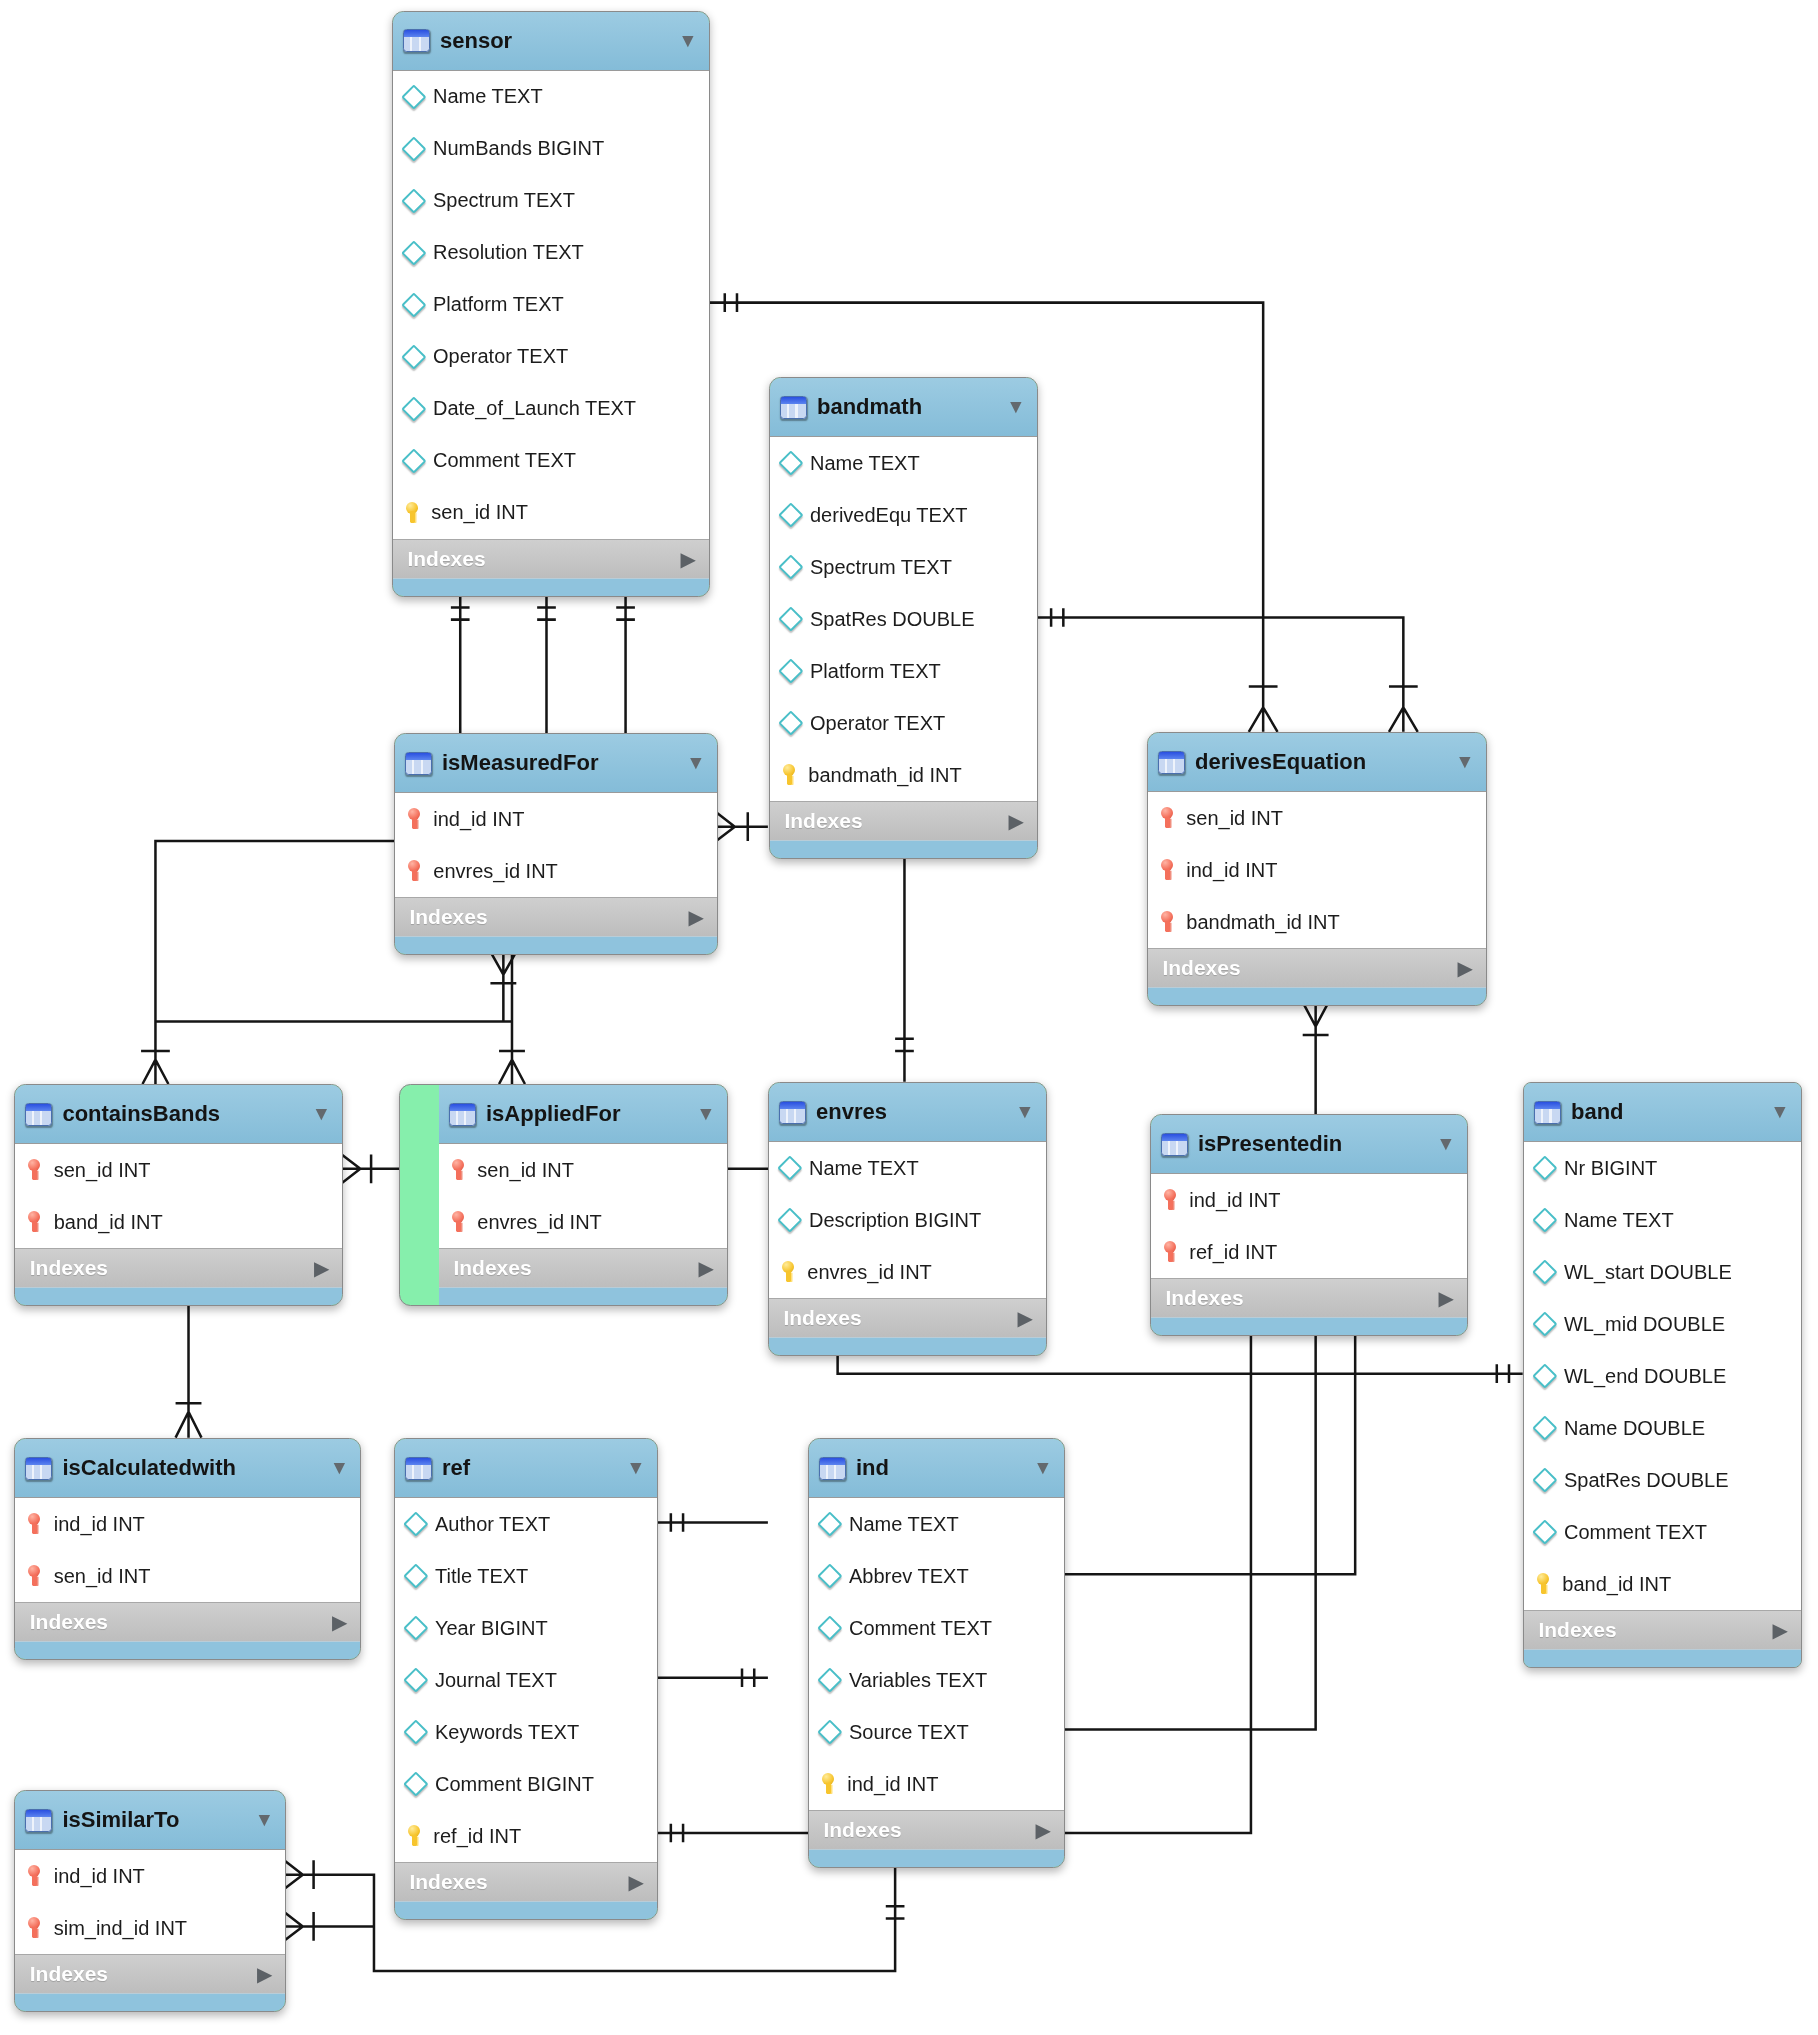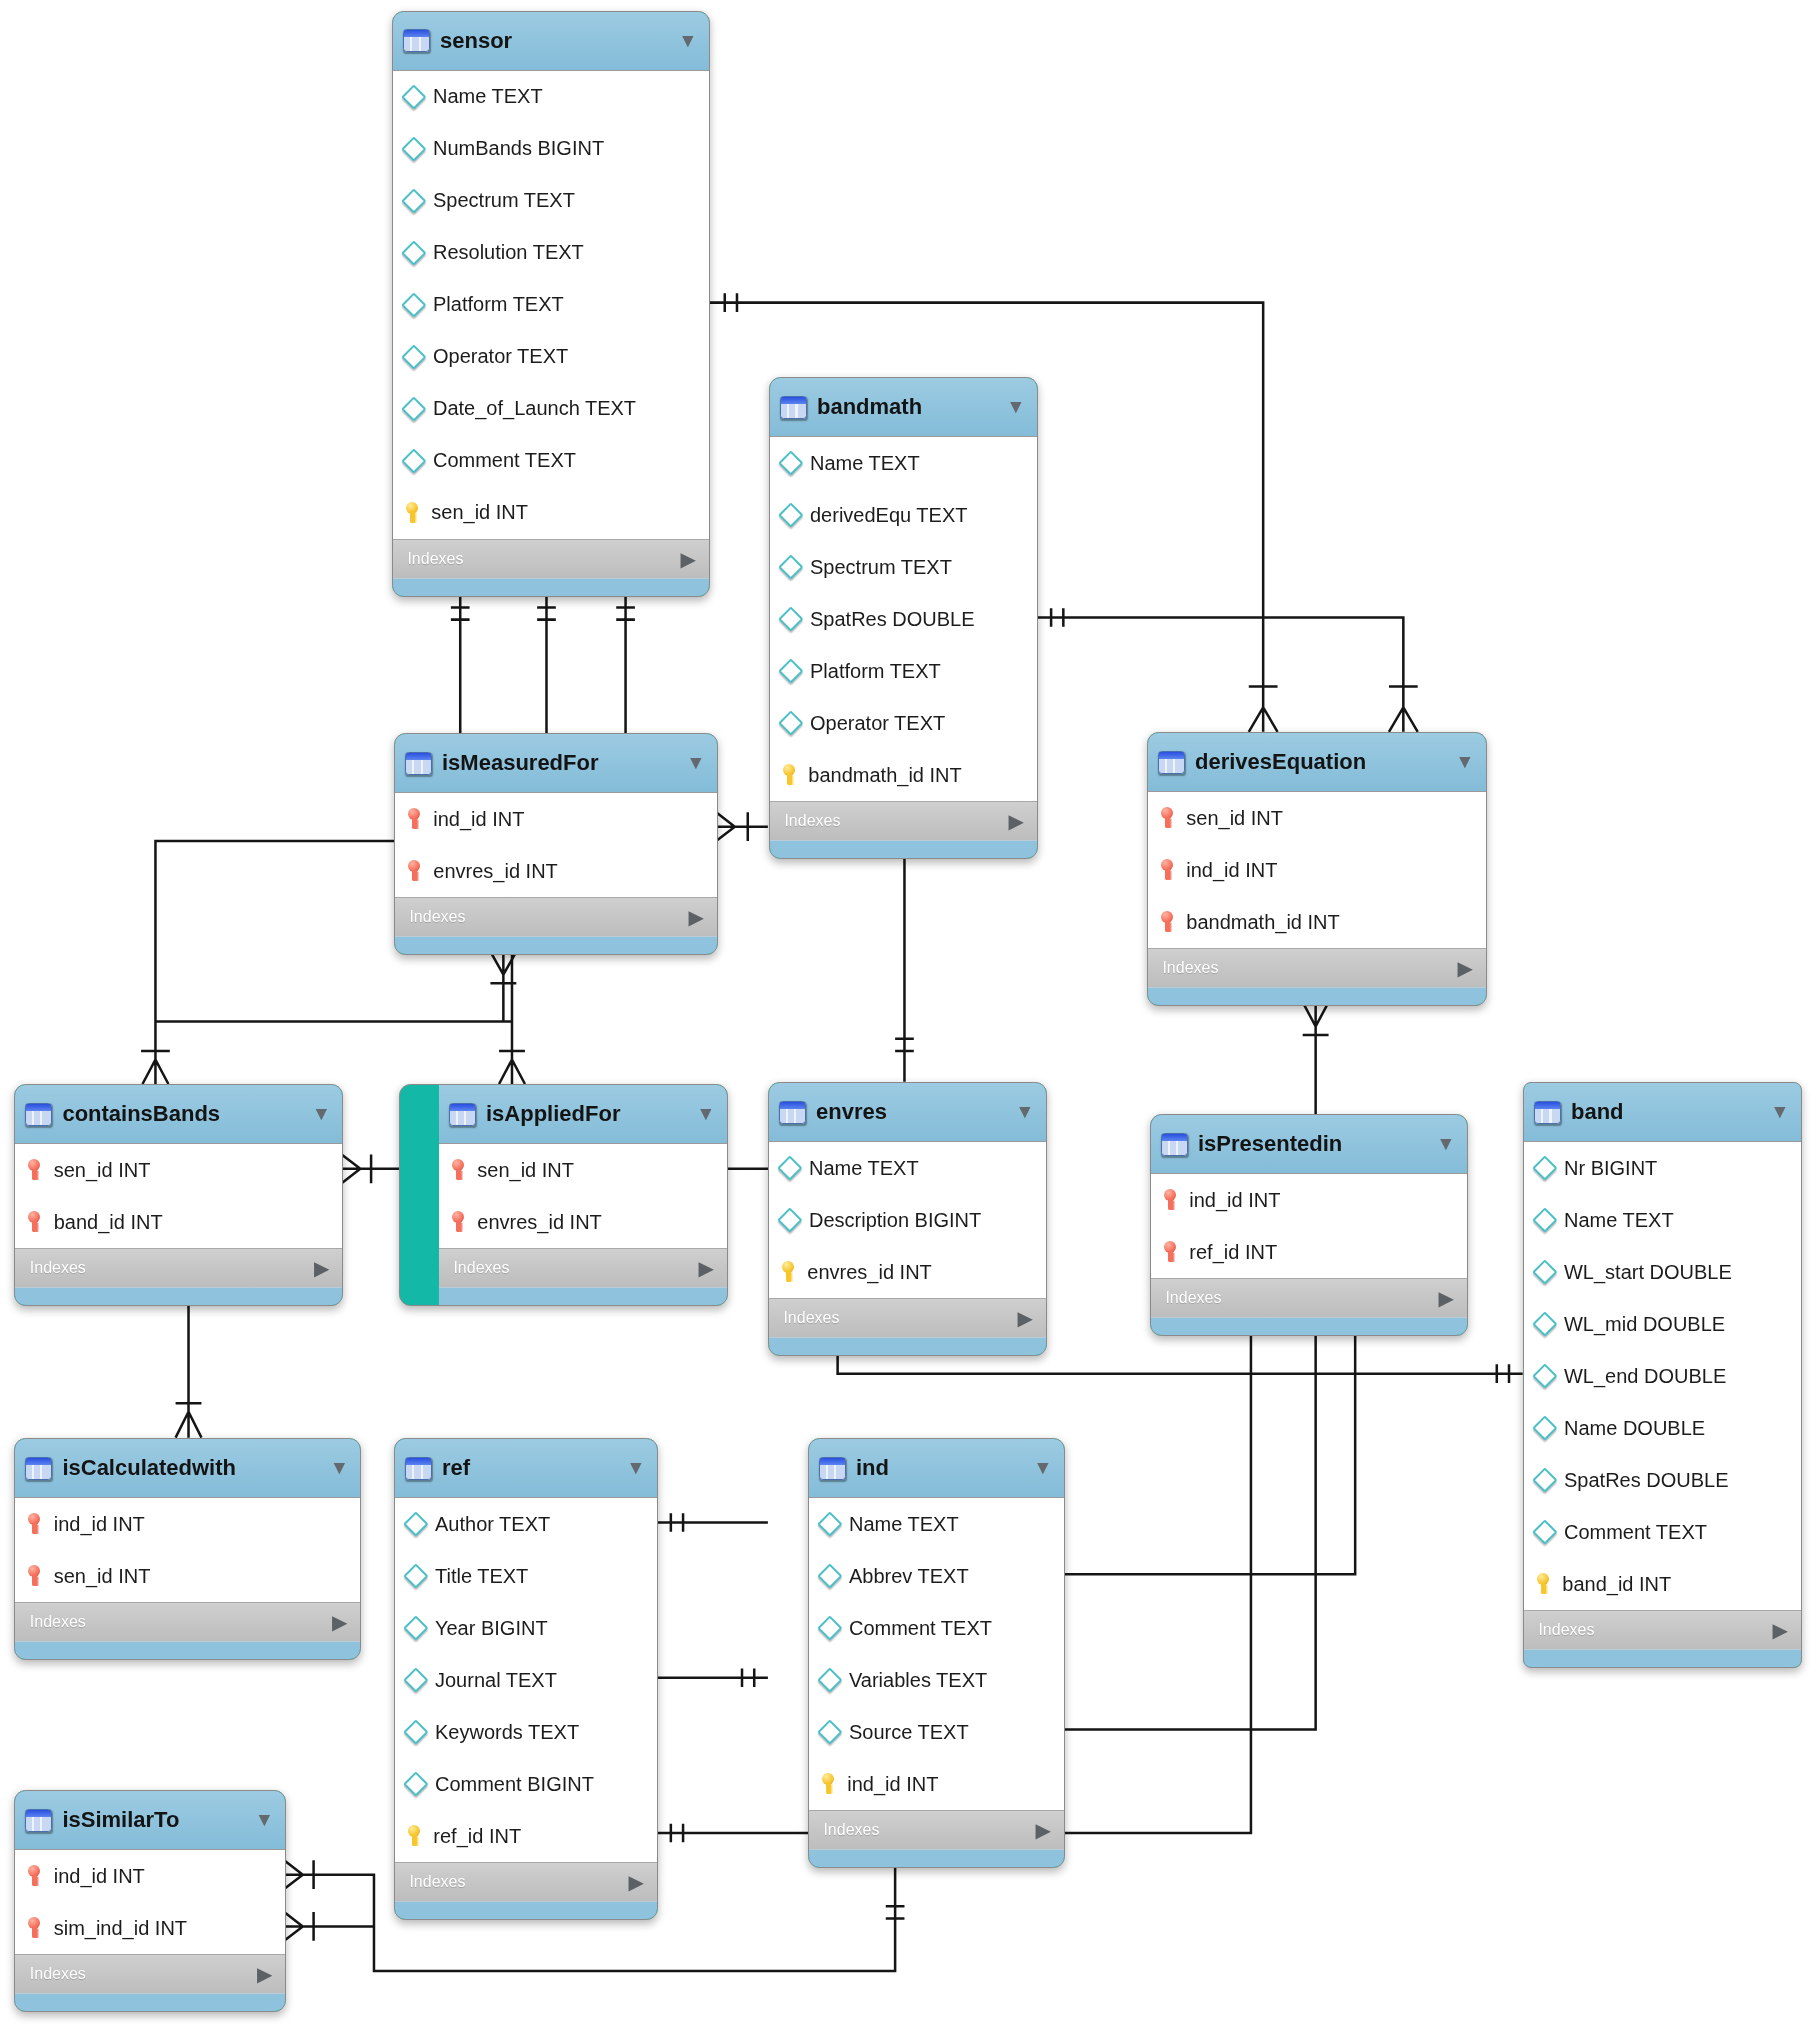--- a/index.html
+++ b/index.html
@@ -5,21 +5,21 @@
   html,body{margin:0;padding:0;background:#ffffff;}
   body{
     width:1819px;height:2035px;position:relative;overflow:hidden;
     font-family:"Liberation Sans","DejaVu Sans",sans-serif;
   }
   #connector-layer{position:absolute;left:0;top:0;z-index:0;}
   .table-card{
     position:absolute;z-index:1;
     border:1.4px solid #8a8a8a;border-radius:11.5px;
     box-shadow:0 3.6px 8.6px rgba(0,0,0,.28);
-    background:#14b8a6;overflow:hidden;
+    background:#86efac;overflow:hidden;
   }
   .table-header{
     height:59px;display:flex;align-items:center;
     padding:0 11.5px 0 10px;box-sizing:border-box;
     border-bottom:1.4px solid #9a9a9a;
   }
   .table-title{font-size:22px;font-weight:bold;color:#141414;margin-left:10px;white-space:nowrap;}
   .collapse-arrow{margin-left:auto;color:#63696e;font-size:19.4px;line-height:1;}
   .tbl-icon{
     width:27px;height:23px;flex:0 0 27px;border-radius:3.6px;
@@ -46,21 +46,21 @@
   }
   .icon-key.red::before{background:radial-gradient(circle at 35% 30%,#ffb3a3,#f4705c 60%,#d44b38);}
   .icon-key.red::after{background:#f4705c;box-shadow:2.2px 0.7px 0 -0.7px #f08d7d;}
   .icon-key.yellow::before{background:radial-gradient(circle at 35% 30%,#ffeb99,#f7c52e 60%,#d9a410);}
   .icon-key.yellow::after{background:#f7c52e;box-shadow:2.2px 0.7px 0 -0.7px #ffe07a;}
   .indexes-bar{
     height:39px;background:linear-gradient(#cfcfcf,#bdbdbd);
     display:flex;align-items:center;padding:0 13px 0 14.4px;box-sizing:border-box;
     border-top:1.4px solid #a8a8a8;
   }
-  .indexes-label{font-size:16px;font-weight:normal;color:#ffffff;text-shadow:0 0.7px 0.7px rgba(0,0,0,.18);}
+  .indexes-label{font-size:21px;font-weight:bold;color:#ffffff;text-shadow:0 0.7px 0.7px rgba(0,0,0,.18);}
   .expand-arrow{margin-left:auto;color:#5c6166;font-size:20px;line-height:1;}
   .table-footer{height:17px;background:#8fc3dd;border-top:1.4px solid #b9cdd8;}
   .hdr-bg{background:linear-gradient(#9ccbe2,#84bcd8);}
 </style>
 </head>
 <body>
 
 <svg id="connector-layer" width="1819" height="2035" viewBox="0 0 2530 2831" fill="none" stroke="#151515" stroke-width="3.5" stroke-linecap="butt">
     <path d="M640 823 V1020 M627 845 H653 M627 862 H653"></path>
     <path d="M760 823 V1020 M747 845 H773 M747 862 H773"></path>

